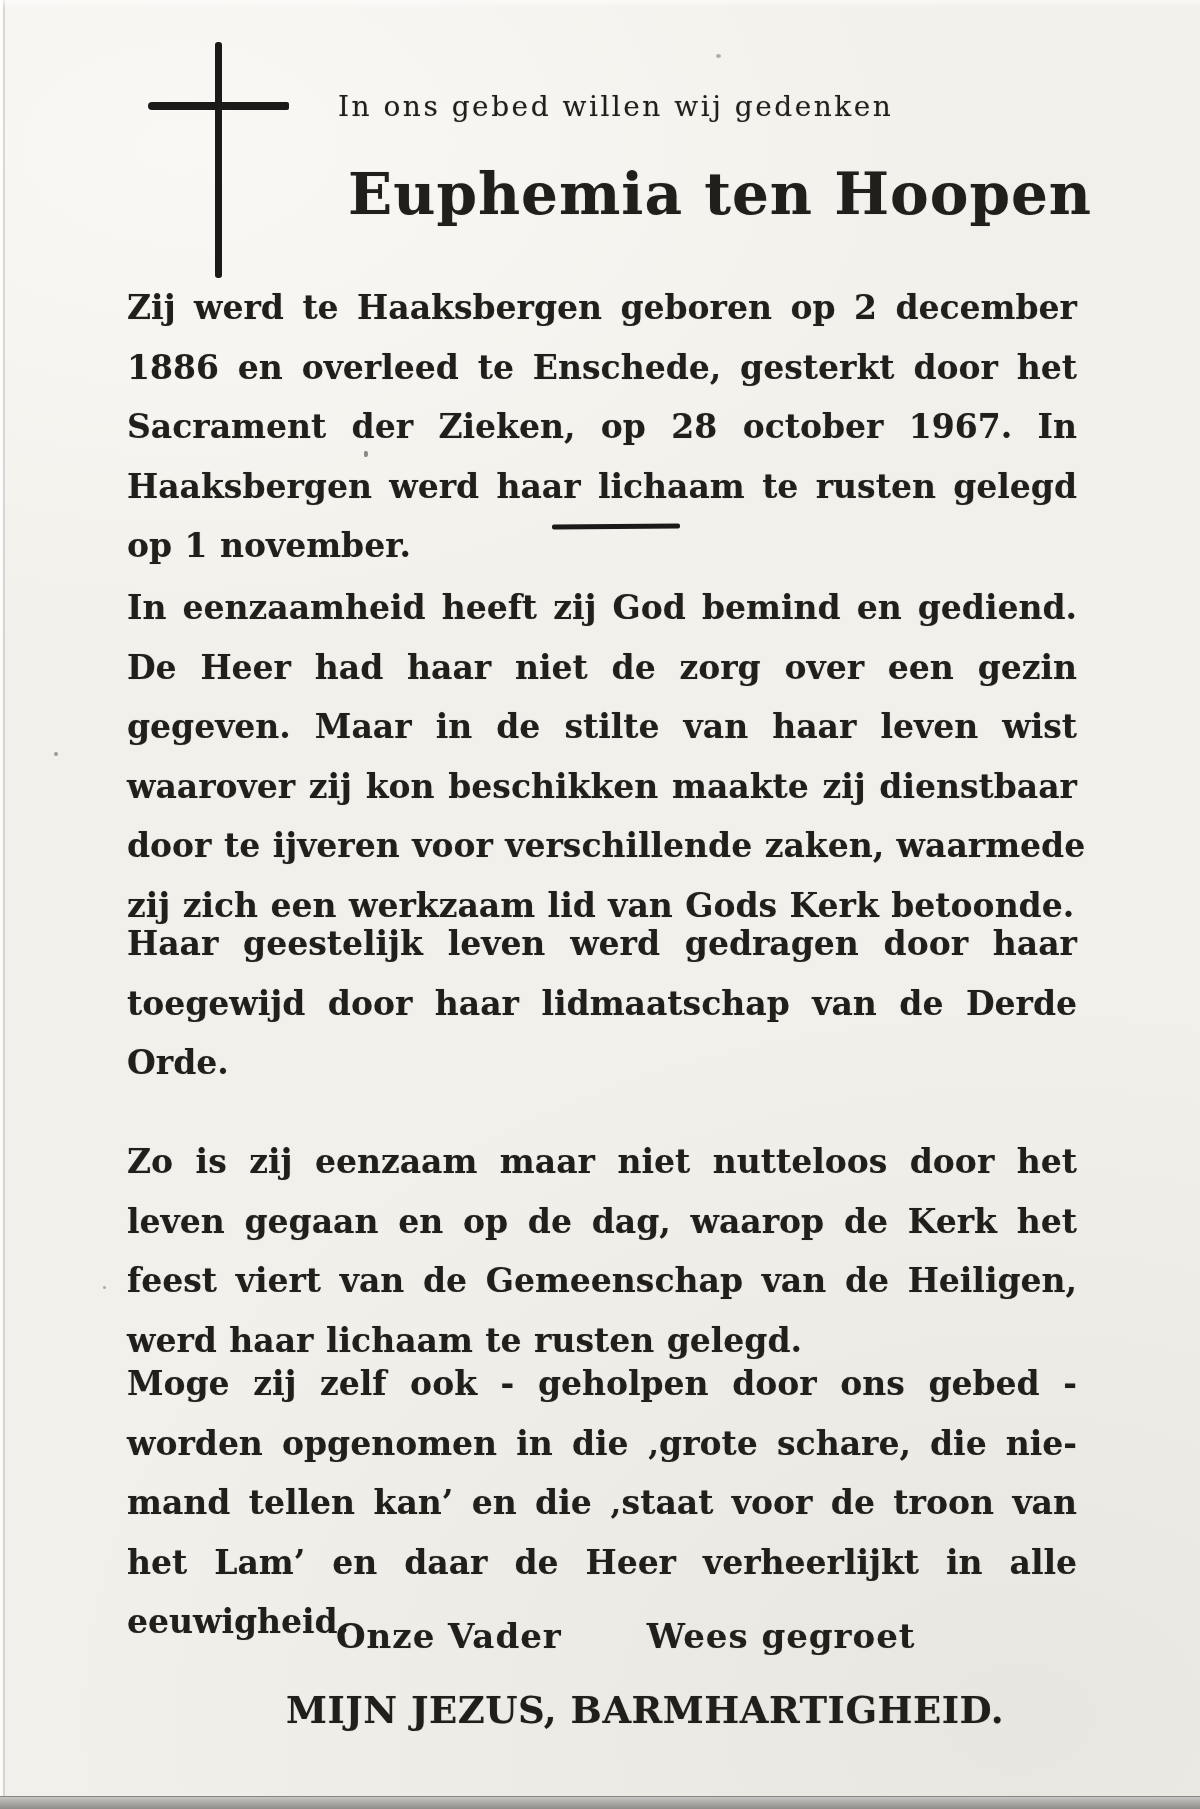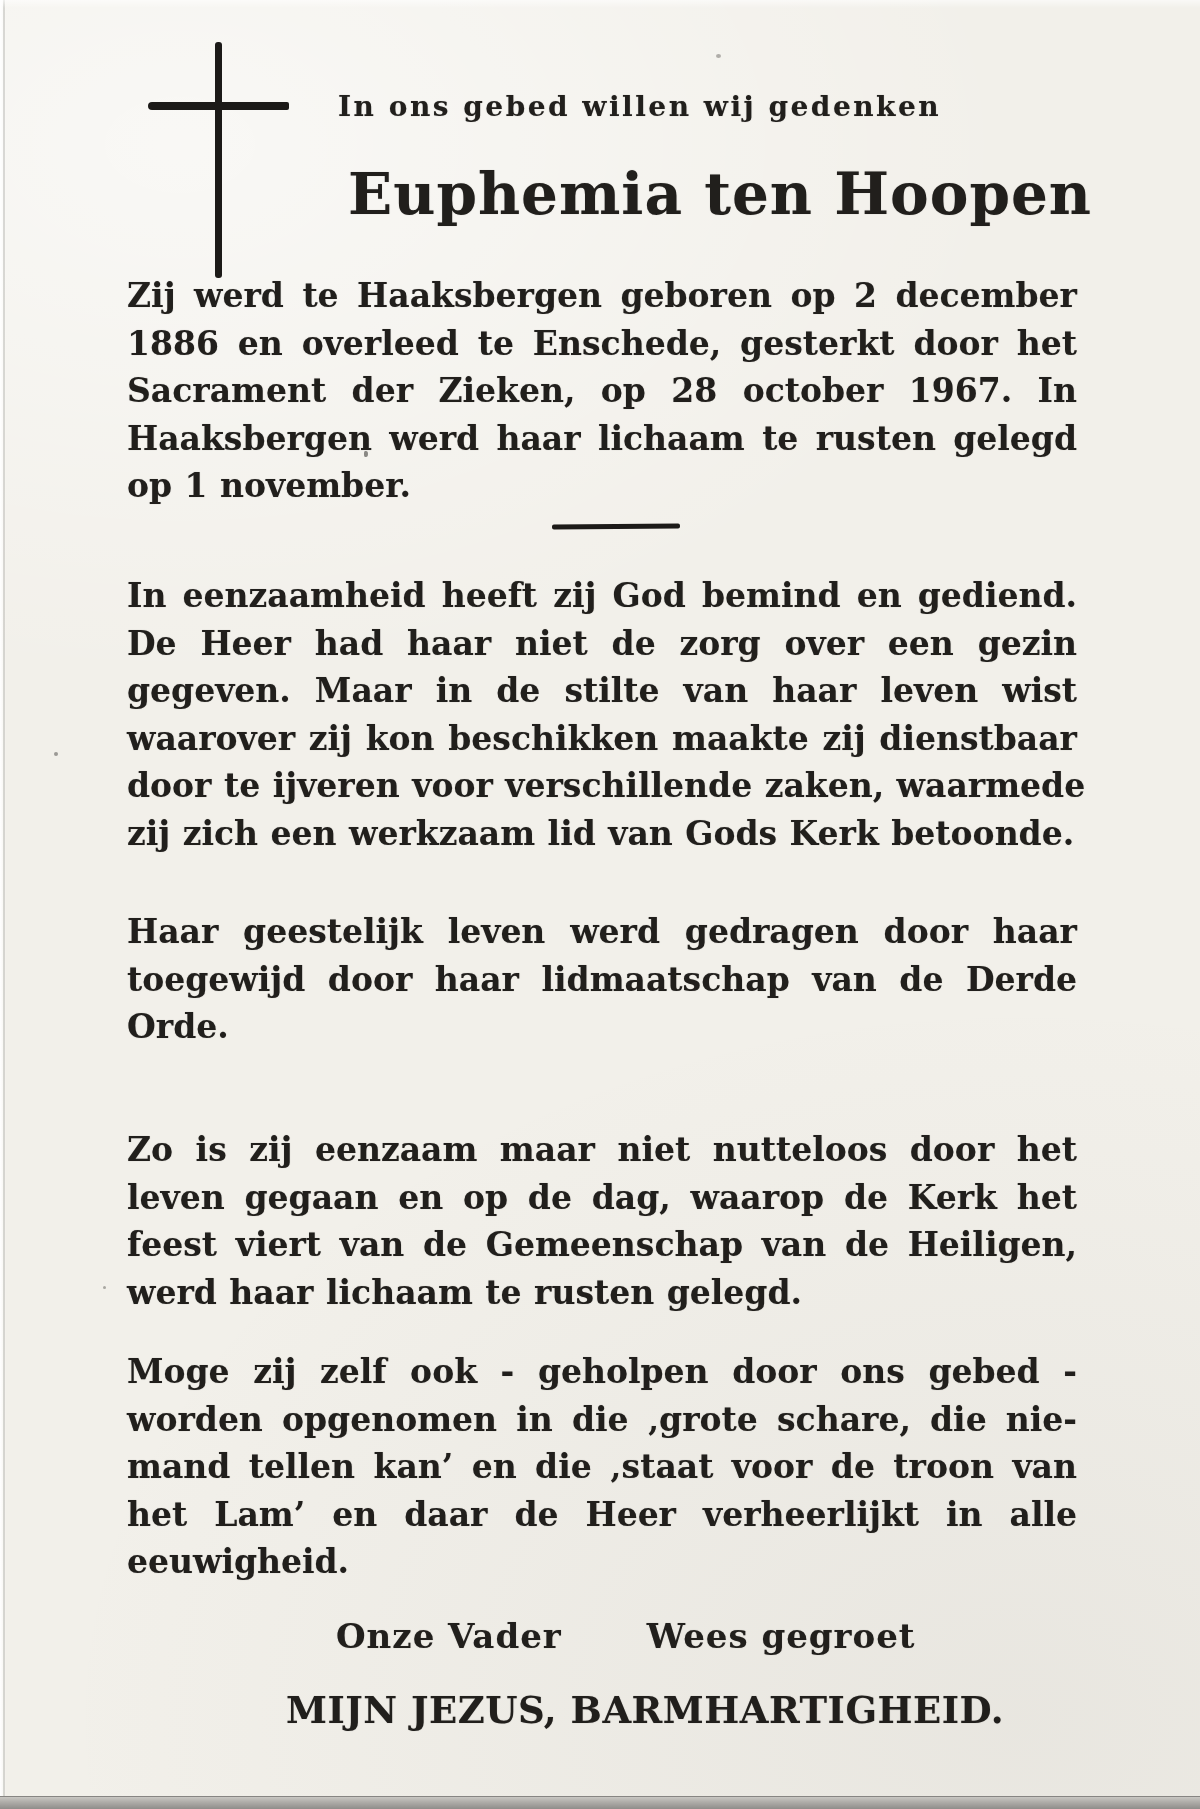--- a/index.html
+++ b/index.html
@@ -28,38 +28,38 @@
     background:linear-gradient(180deg,#c9c7c3 0,#adaba7 45%,#8f8d8a 100%);
     border-top:1px solid rgba(120,118,114,.4);}
 
   
   .cross{position:absolute;left:0;top:0;}
   .cross-v{position:absolute;left:215px;top:42px;width:7px;height:236px;background:#1c1a18;border-radius:3px;}
   .cross-h{position:absolute;left:148px;top:102px;width:141px;height:8px;background:#1c1a18;border-radius:4px 2px 2px 4px;}
 
   .intro{
     position:absolute;left:338px;top:90px;
-    font-size:28px;font-weight:700;letter-spacing:2.5px;
+    font-size:28px;font-weight:400;letter-spacing:2.5px;
     text-shadow:0 0 1px rgba(30,28,25,.35);
     white-space:nowrap;
   }
   .title{
     position:absolute;left:344px;top:156px;margin:4px;
     font-size:58px;font-weight:700;letter-spacing:1px;
     text-shadow:0 0 1px rgba(30,28,25,.3);
     white-space:nowrap;
   }
 
   .para{
     position:absolute;left:127px;width:950px;
     font-size:33px;font-weight:700;line-height:47.5px;
     word-spacing:1px;
     text-shadow:0 0 1px rgba(30,28,25,.3);
   }
-  .line{text-align:justify;text-align-last:justify;white-space:nowrap;}
+  .line{text-align:justify;text-align-last:justify;white-space:nowrap;margin-top:12px;}
   .line.end{text-align-last:left;}
   .p1{top:272px;}
   .p2{top:572px;}
   .p3{top:908px;}
   .p4{top:1126px;}
   .p5{top:1348px;}
 
   .divider{
     position:absolute;left:552px;top:524px;width:128px;height:5px;
     background:#1c1a18;border-radius:2px;transform:rotate(-0.5deg);

